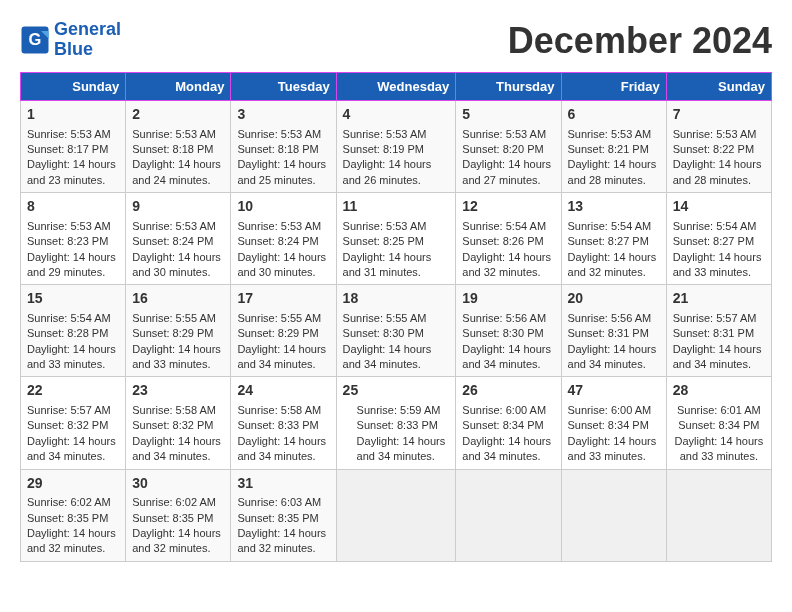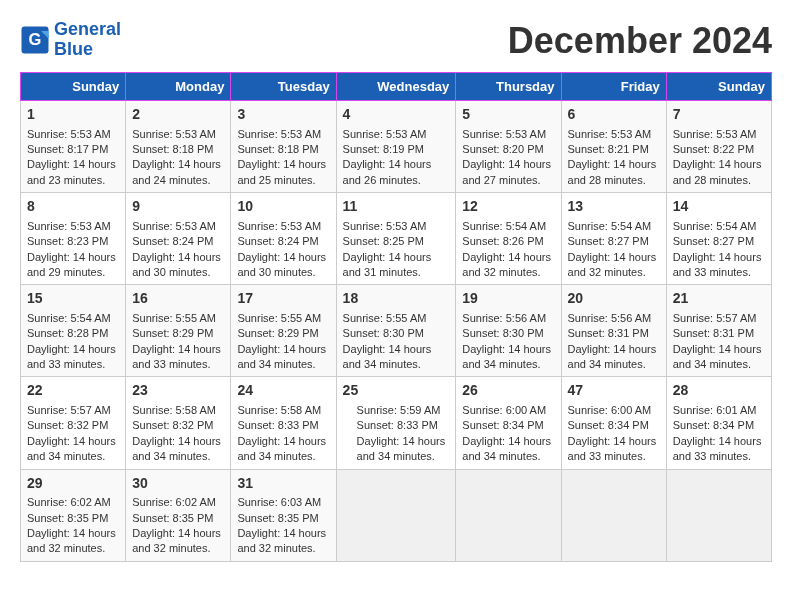--- a/index.html
+++ b/index.html
@@ -310,21 +310,21 @@
         </td>
         <td>
           <span class="day-num">47</span>
           <div class="day-info" style="white-space: pre-line;">Sunrise: 6:00 AM
 Sunset: 8:34 PM
 Daylight: 14 hours
 and 33 minutes.</div>
         </td>
         <td>
           <span class="day-num">28</span>
-          <div class="day-info" style="white-space: pre-line;">Sunrise: 6:01 AM
+          <div class="day-info" style="white-space: pre-line; text-align: center;">Sunrise: 6:01 AM
 Sunset: 8:34 PM
 Daylight: 14 hours
 and 33 minutes.</div>
         </td>
       </tr>
       <tr>
         <td>
           <span class="day-num">29</span>
           <div class="day-info" style="white-space: pre-line;">Sunrise: 6:02 AM
 Sunset: 8:35 PM

